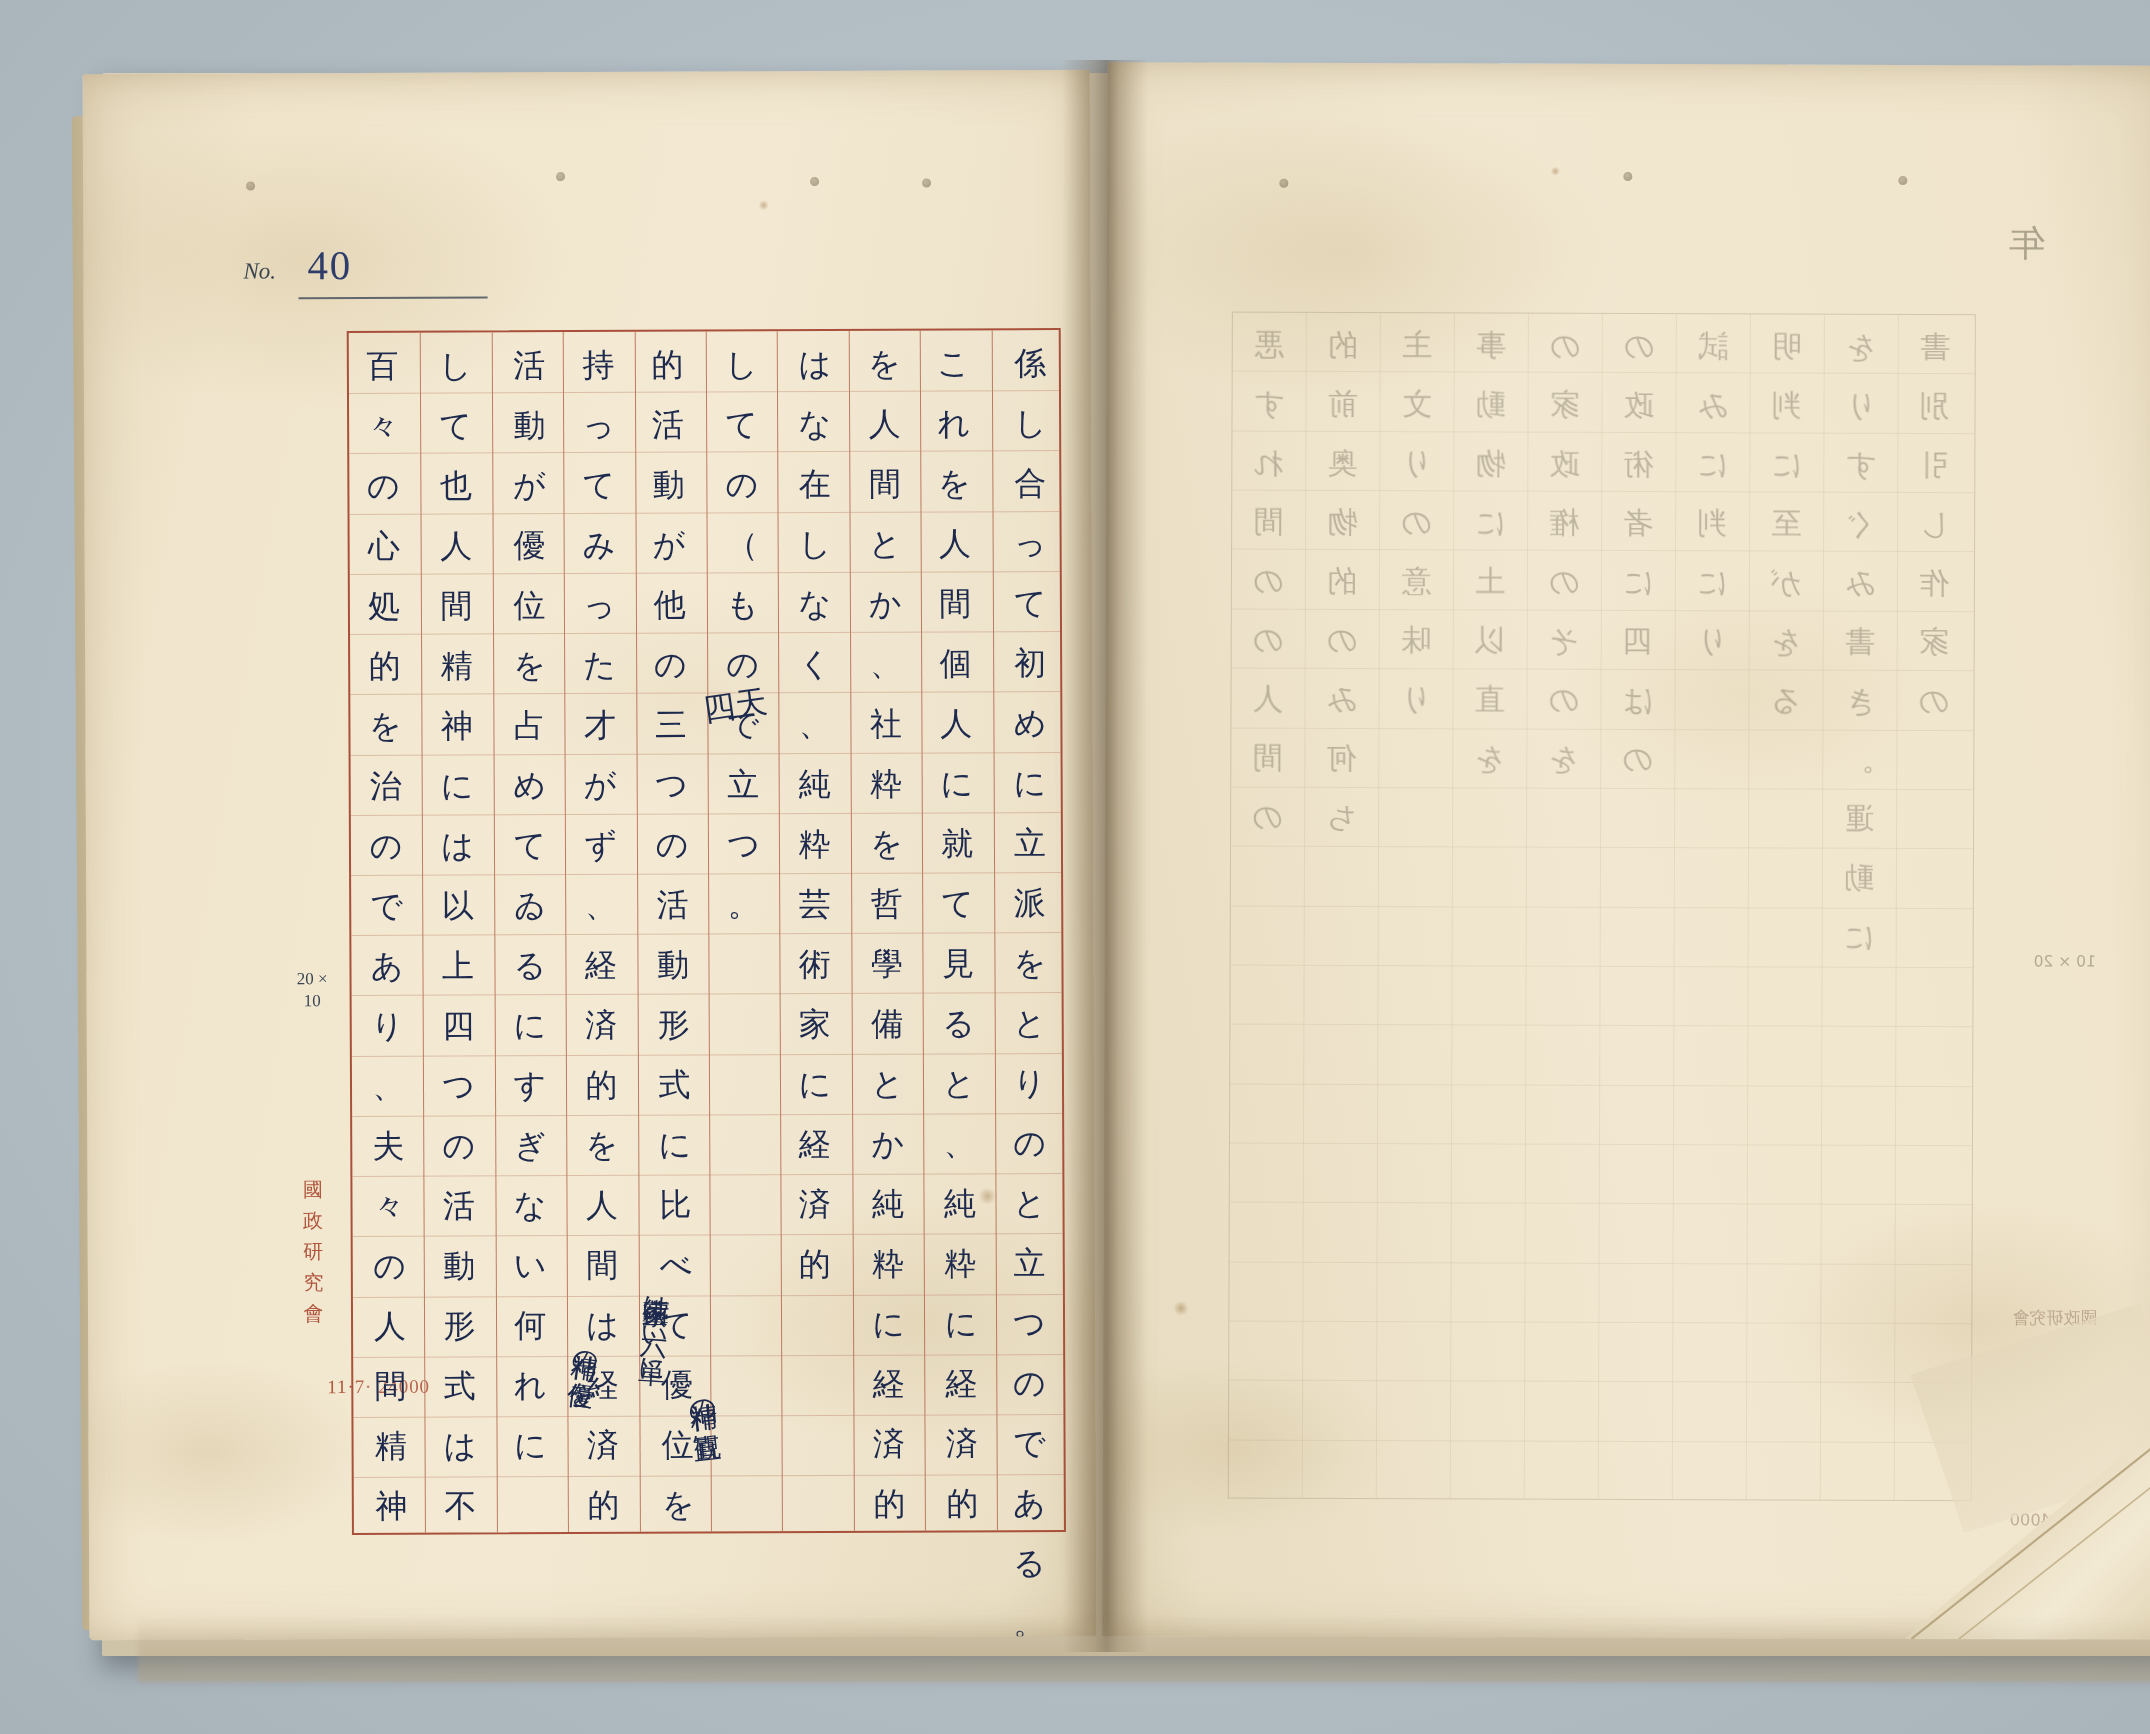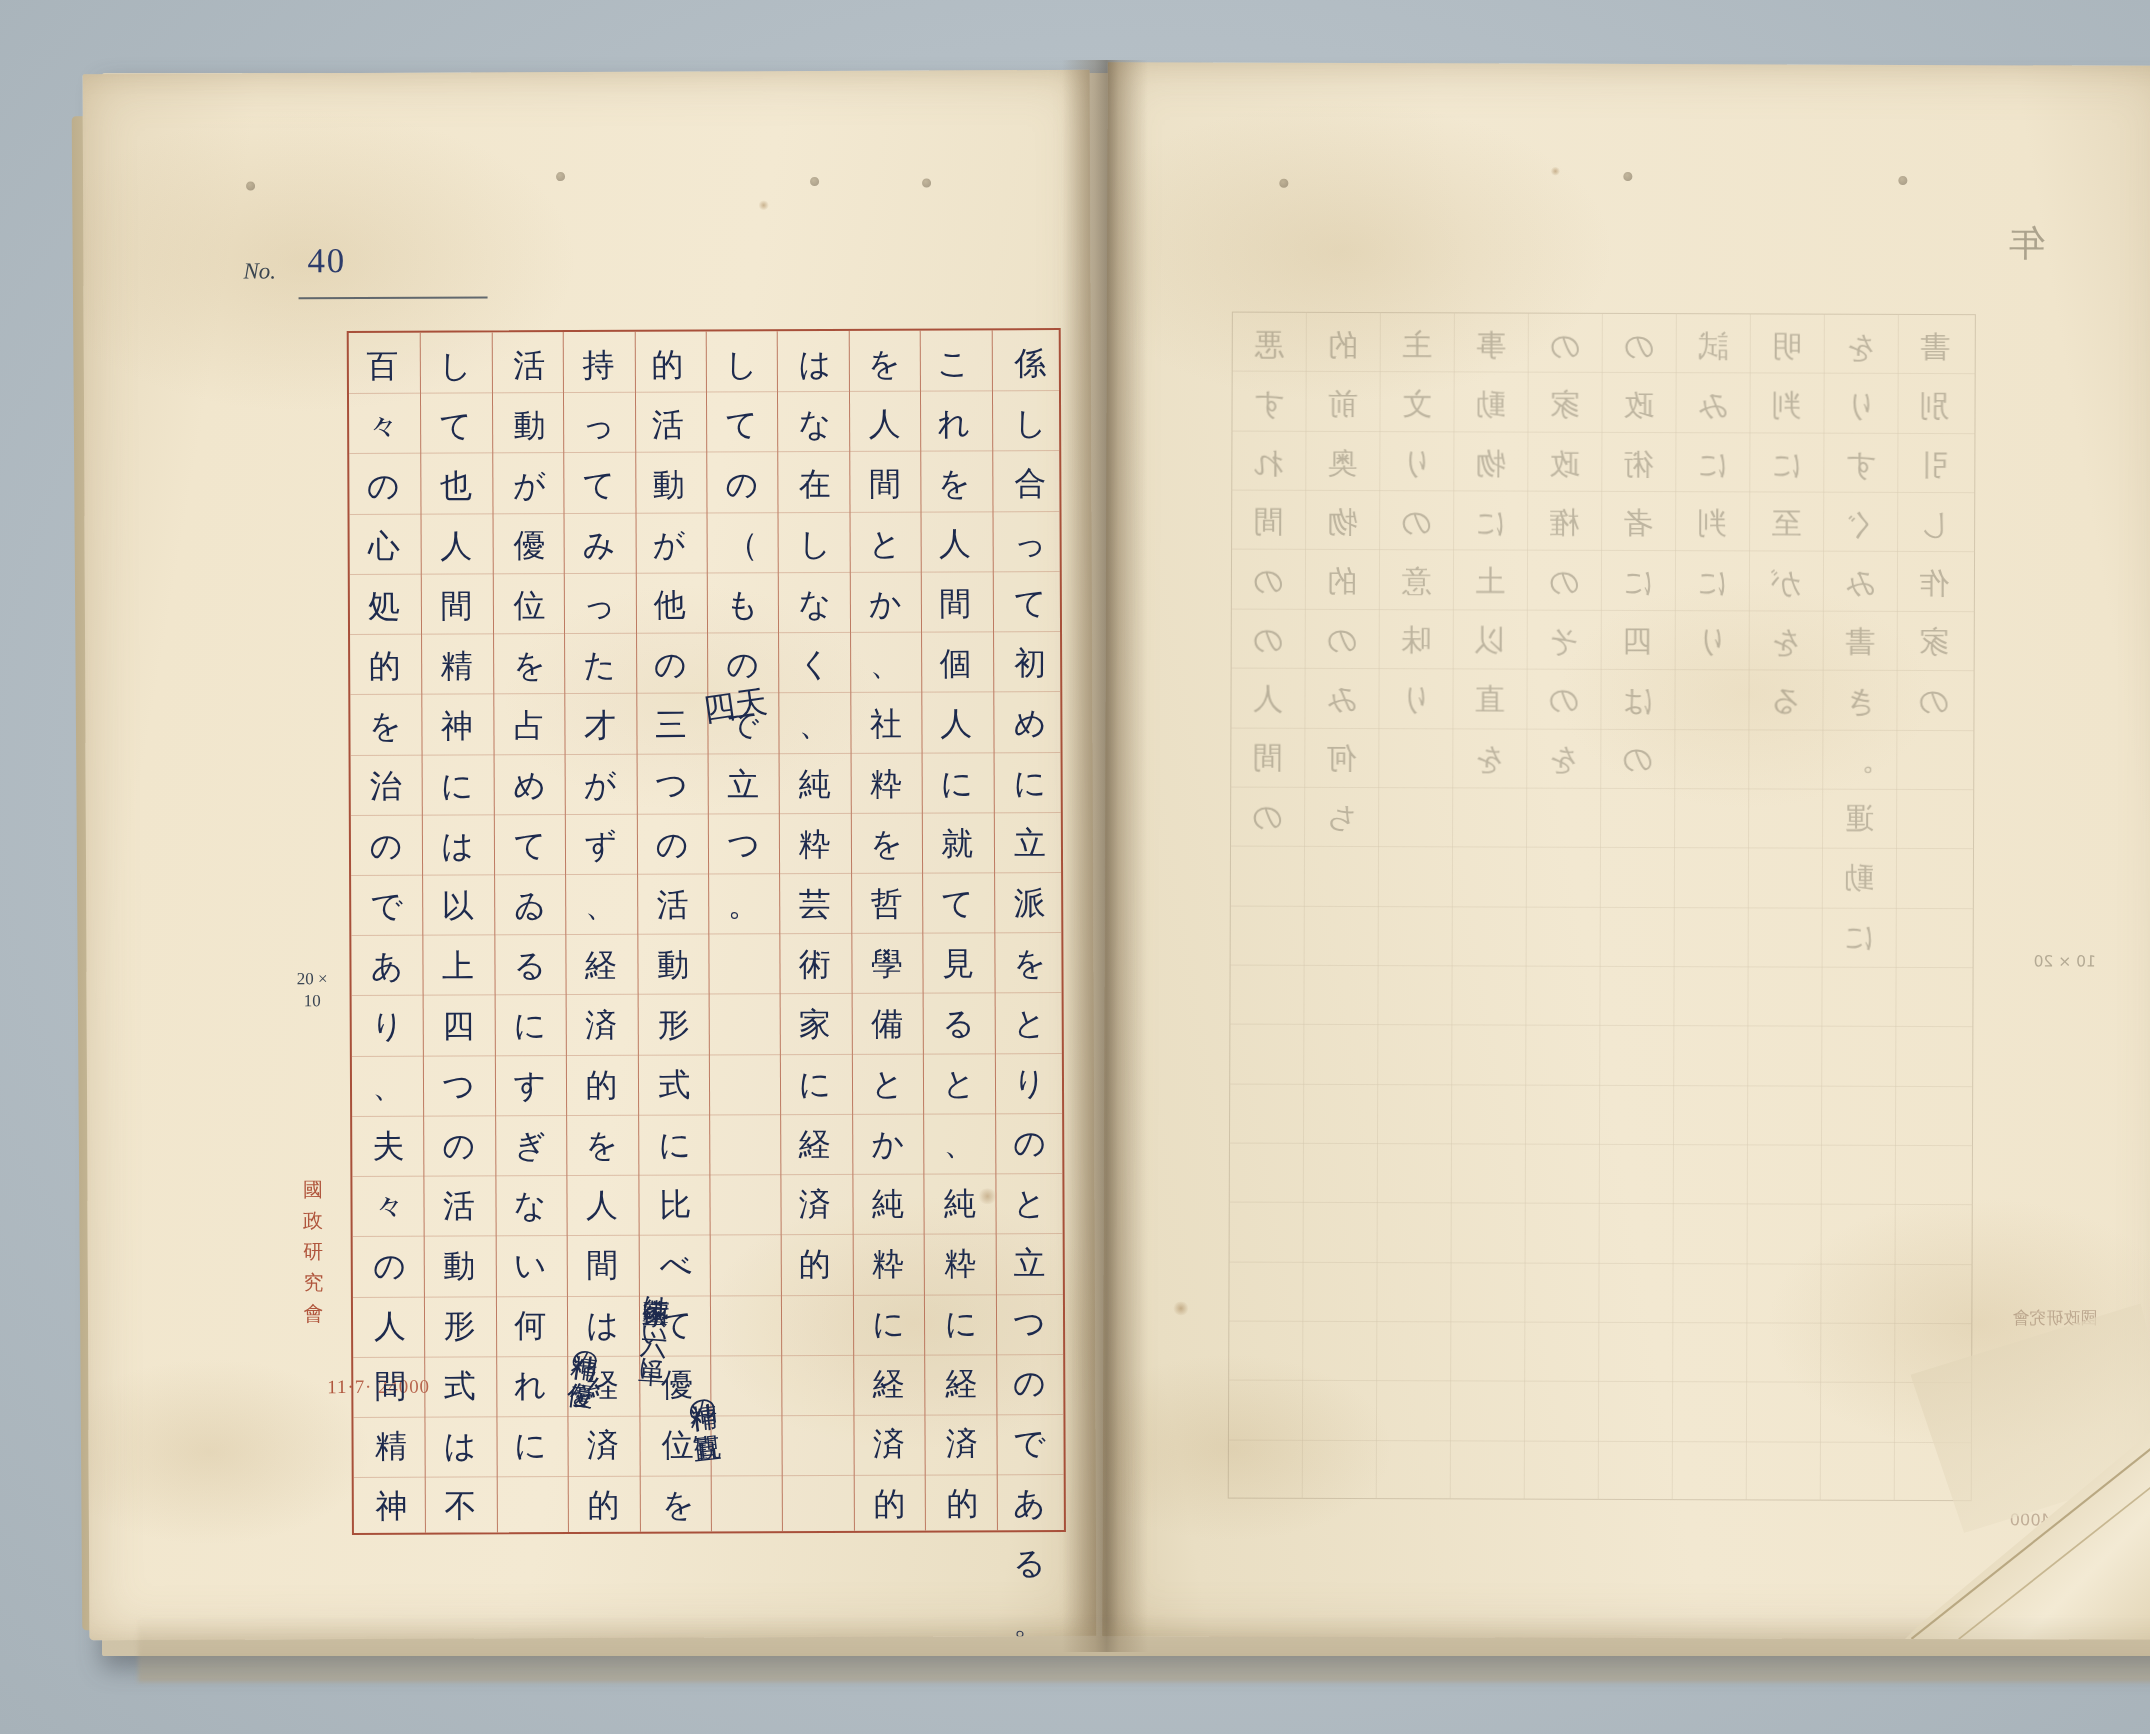--- a/index.html
+++ b/index.html
@@ -127,21 +127,21 @@
     left: 160px; top: 185px;
     font-family: "Liberation Serif", serif;
     font-size: 23px;
     font-style: italic;
     color: #3a4550;
   }
   .no-value {
     position: absolute;
     left: 224px; top: 168px;
     font-family: "Liberation Serif", serif;
-    font-size: 35px;
+    font-size: 41px;
     color: #2d3c6b;
     letter-spacing: 1.7px;
   }
   .no-rule {
     position: absolute;
     left: 215px; top: 224px;
     width: 189px; height: 1.7px;
     background: #3f4a57;
     opacity: .8;
   }

